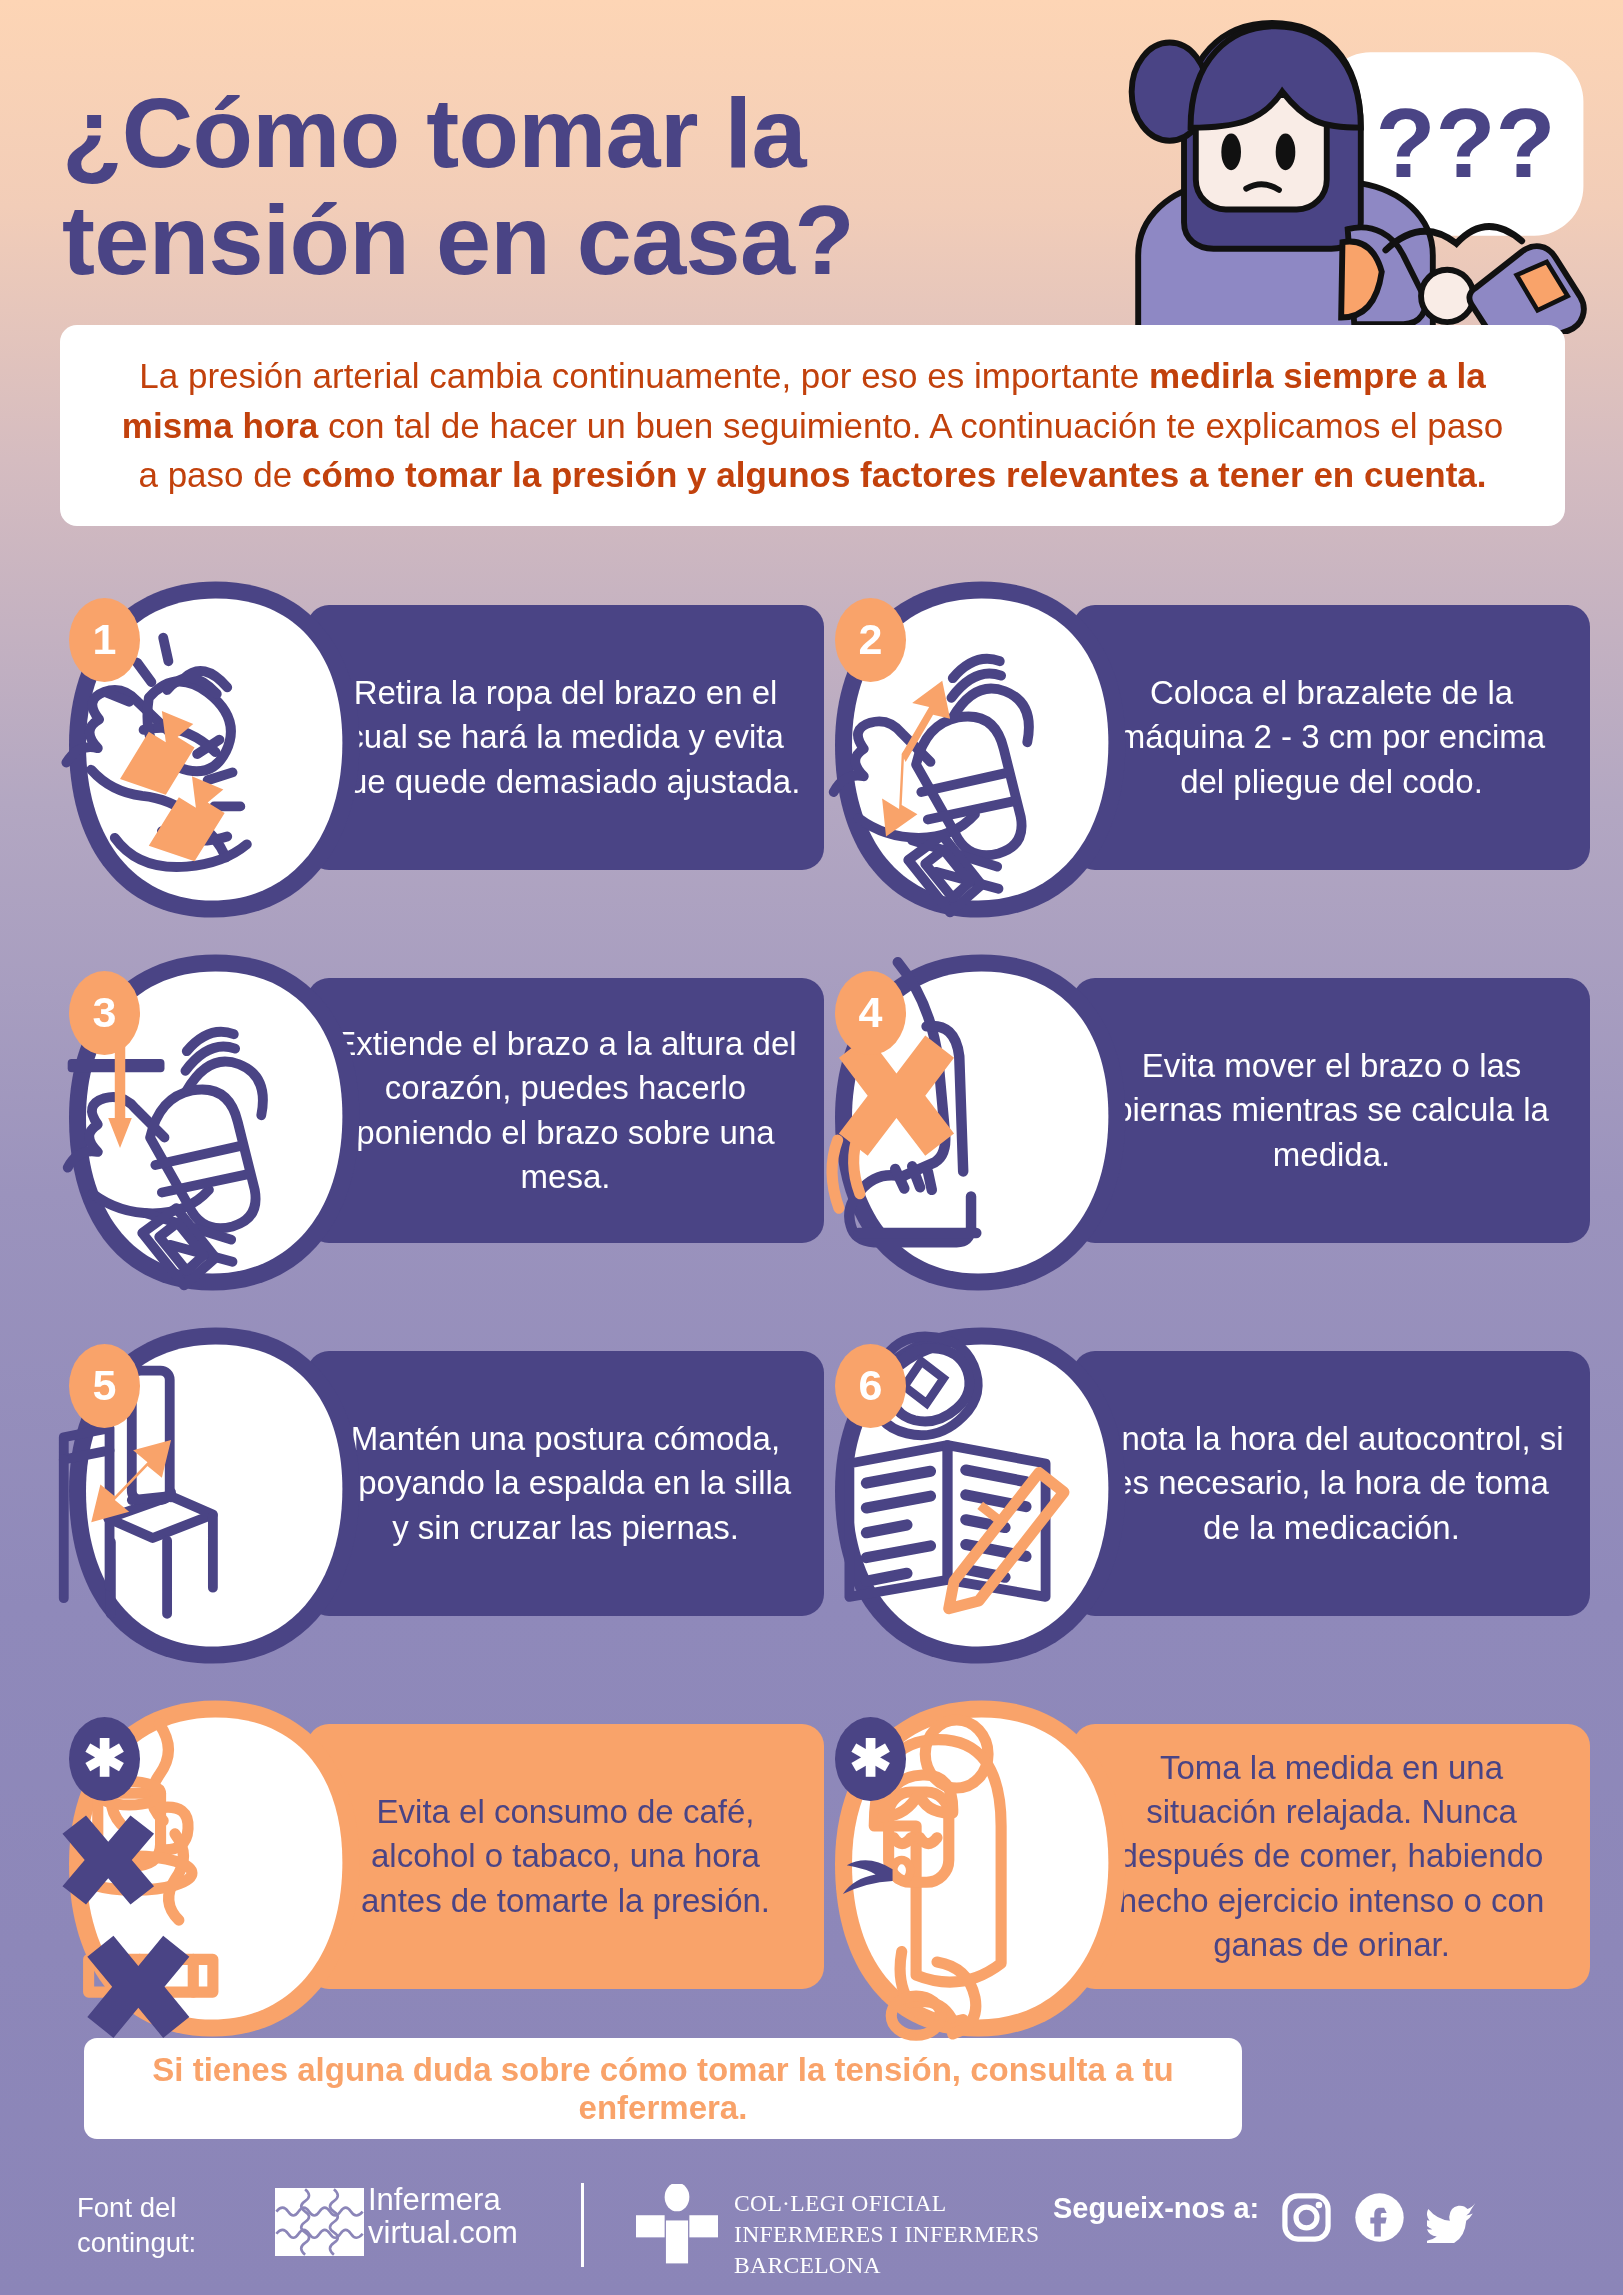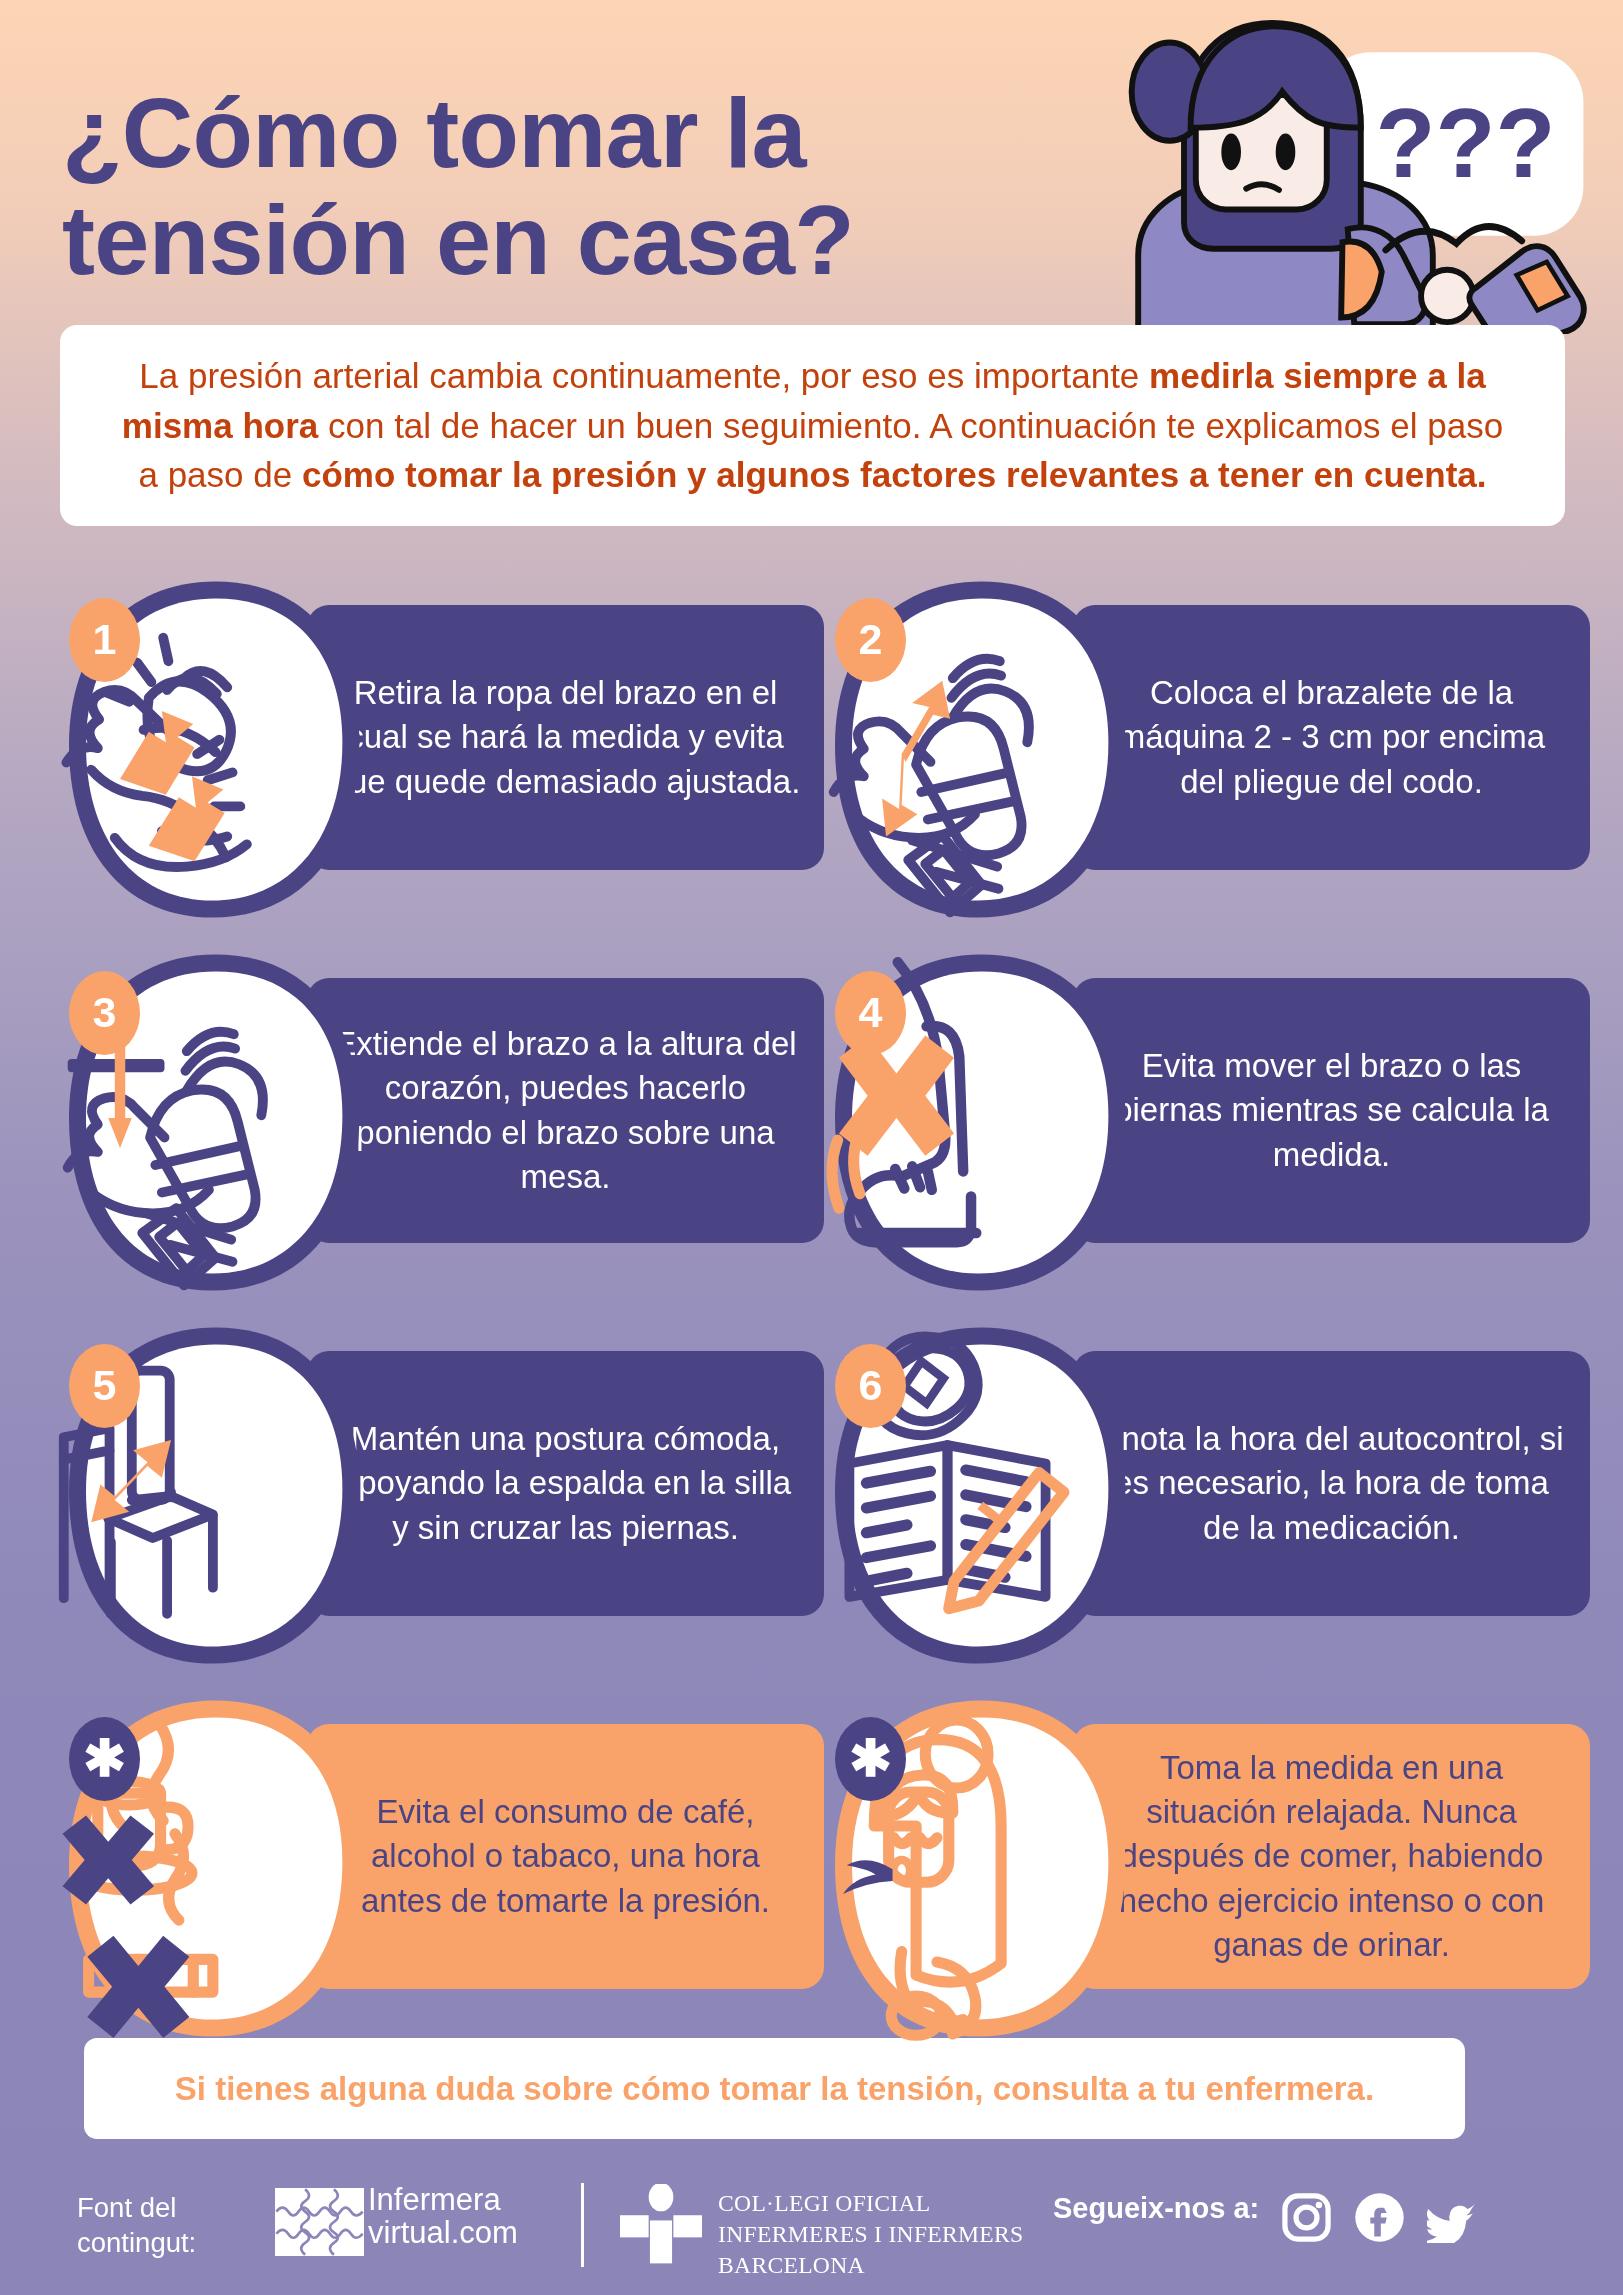--- a/index.html
+++ b/index.html
@@ -65,42 +65,42 @@
   .badge{
     position:absolute; left:17px; top:21.6px; width:71px; height:84px;
     background:#f9a36a; border-radius:50%; z-index:6;
     display:flex; align-items:center; justify-content:center;
     color:#ffffff; font-size:43px; font-weight:bold;
   }
   .badge.star{ background:#4a4485; color:#ffffff; font-size:51px; line-height:0.7;}
 
   
   .banner{
-    position:absolute; left:84px; top:2038px; width:1381px; height:101px;
+    position:absolute; left:84px; top:2038px; width:1158px; height:101px;
     background:#ffffff; border-radius:13px;
     display:flex; align-items:center; justify-content:center;
   }
   .banner p{ color:#f9a36a; font-size:33px; font-weight:bold; text-align:center; }
 
   
   .footer{ position:absolute; left:0; top:2172px; width:1624px; height:124px; }
   .f-label{
     position:absolute; left:77px; top:18.3px; width:196px;
     color:#ffffff; font-size:27.5px; line-height:1.28; font-weight:normal;
   }
   .iv-logo{ position:absolute; left:275px; top:14.4px; width:288px; height:73px; }
   .iv-puzzle{
     position:absolute; left:0; top:2px; width:89px; height:68px; background:#ffffff;
   }
   .iv-name{
     position:absolute; left:93px; top:-2px; width:196px;
     color:#ffffff; font-size:31px; line-height:1.06; font-weight:normal;
   }
   .vdiv{ position:absolute; left:581px; top:10.5px; width:2.6px; height:84px; background:#ffffff; }
-  .coib{ position:absolute; left:620px; top:9.2px; width:419px; height:92px; }
+  .coib{ position:absolute; left:636px; top:9.2px; width:419px; height:92px; }
   .coib-mark{ position:absolute; left:0; top:2.6px; width:82px; height:82px; }
   .coib-txt{
     position:absolute; left:98px; top:6.5px; width:340px;
     font-family:"Liberation Serif", serif; color:#ffffff;
     font-size:23.6px; line-height:1.33; letter-spacing:0.3px;
   }
   .follow{ position:absolute; left:1053px; top:19.6px; display:flex; align-items:flex-start; gap:22px; }
   .follow-lbl{ color:#ffffff; font-size:29px; font-weight:bold; }
   .soc{ width:51px; height:51px; }
 </style>

